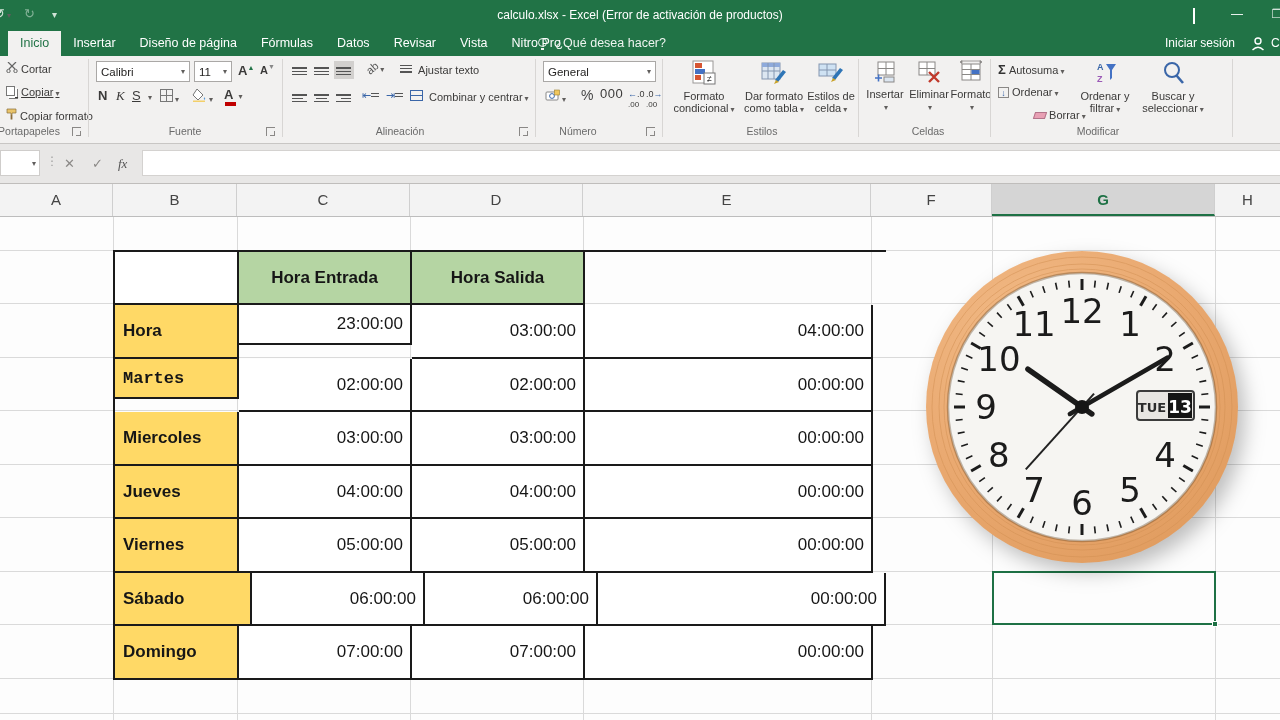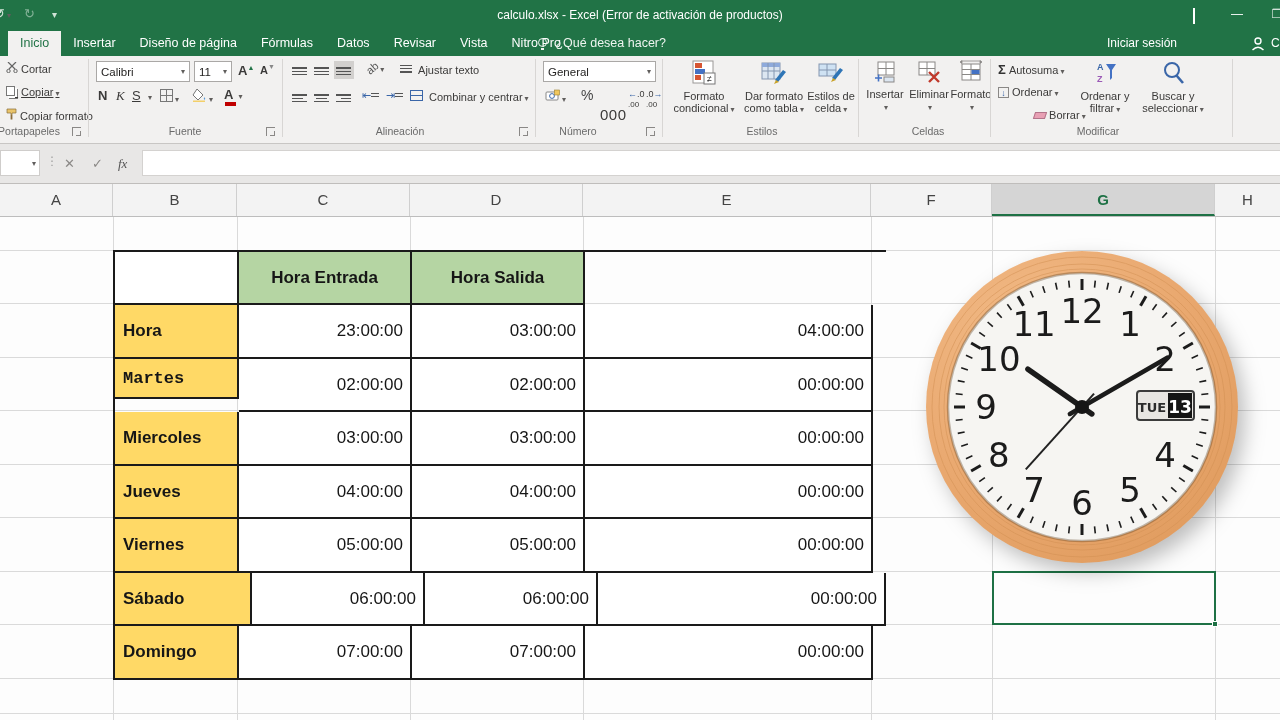--- a/index.html
+++ b/index.html
@@ -110,21 +110,21 @@
         <div class="tab">Fórmulas</div>
         <div class="tab">Datos</div>
         <div class="tab">Revisar</div>
         <div class="tab">Vista</div>
         <div class="tab">Nitro Pro</div>
       </div>
     <span class="abs" id="tellme" style="left:538px;">
       <span class="bulb"></span>
       <span>¿Qué desea hacer?</span>
     </span>
-    <span class="abs" id="signin" style="left:1107px;">Iniciar sesión</span>
+    <span class="abs" id="signin" style="left:1165px;">Iniciar sesión</span>
     <span class="abs person-icon" style="left:1250px;top:4px;">
       <svg width="16" height="16" viewBox="0 0 16 16">
           <circle cx="8" cy="5" r="3" fill="none" stroke="#fff" stroke-width="1.4"></circle>
           <path d="M2.5 14 Q8 8.5 13.5 14" fill="none" stroke="#fff" stroke-width="1.4"></path>
         </svg>
     </span>
     <span class="abs" style="left:1271px;top:5px;color:#fff;font-size:12px;">C</span>
   </div>
 
   <div class="abs" id="ribbon">
@@ -213,21 +213,21 @@
         <span class="dd">▾</span>
     </div>
     <span class="rbtn" style="left:545px;top:33px;">
       <svg width="15" height="13" viewBox="0 0 15 13">
           <rect x="1" y="3" width="12" height="8" rx="1" fill="#fff" stroke="#888"></rect>
           <circle cx="7" cy="7" r="2.4" fill="none" stroke="#3a66a8"></circle>
           <rect x="9.5" y="1" width="5" height="5" fill="#f0c75e" stroke="#9a7d2e" stroke-width=".6"></rect>
         </svg><span class="dd">▾</span>
     </span>
     <span class="rbtn" style="left:581px;top:31px;font-size:14px;color:#444;">%</span>
-    <span class="rbtn" style="left:600px;top:50px;font-size:15px;letter-spacing:.5px;">000</span>
+    <span class="rbtn" style="left:600px;top:30px;font-size:13px;letter-spacing:.5px;">000</span>
     <span class="rbtn" style="left:628px;top:33px;font-size:9px;"><span style="color:#3a66a8;">←</span>.0<br><span style="font-size:8px;">.00</span></span>
     <span class="rbtn" style="left:646px;top:33px;font-size:9px;">.0<span style="color:#3a66a8;">→</span><br><span style="font-size:8px;">.00</span></span>
     <div class="glabel" style="left:538px;width:80px;">Número</div>
     <span class="launcher" style="left:646px;"></span>
     <div class="gsep" style="left:662px;"></div>
 
     <div class="bigbtn" style="left:668px;top:4px;width:72px;">
       <svg class="bicon" width="26" height="26" viewBox="0 0 26 26">
         <rect x="2" y="1" width="20" height="22" fill="#fff" stroke="#9a9896"></rect>
         <rect x="4" y="3" width="7" height="5" fill="#d65532"></rect>
@@ -370,21 +370,21 @@
     </div>
 
   <div class="abs" id="timetable">
       <div class="trow">
         <div class="tcell corner" style="width: 124px; height: 53px;"></div>
         <div class="tcell head" style="width: 173px; height: 53px;">Hora Entrada</div>
         <div class="tcell head" style="width: 173px; height: 53px;">Hora Salida</div>
       </div>
       <div class="trow">
         <div class="tcell day" style="width: 124px; height: 54px;">Hora</div>
-        <div class="tcell val" style="width: 173px; height: 54px;">23:00:00</div>
+        <div class="tcell val" style="width: 173px; height: 40px;">23:00:00</div>
         <div class="tcell val" style="width: 173px; height: 54px;">03:00:00</div>
         <div class="tcell val" style="width: 288px; height: 54px;">04:00:00</div>
       </div>
       <div class="trow">
         <div class="tcell day" style="width: 124px; height: 40px; font-family: Liberation Mono, monospace;">Martes</div>
         <div class="tcell val" style="width: 173px; height: 53px;">02:00:00</div>
         <div class="tcell val" style="width: 173px; height: 53px;">02:00:00</div>
         <div class="tcell val" style="width: 288px; height: 53px;">00:00:00</div>
       </div>
       <div class="trow">

